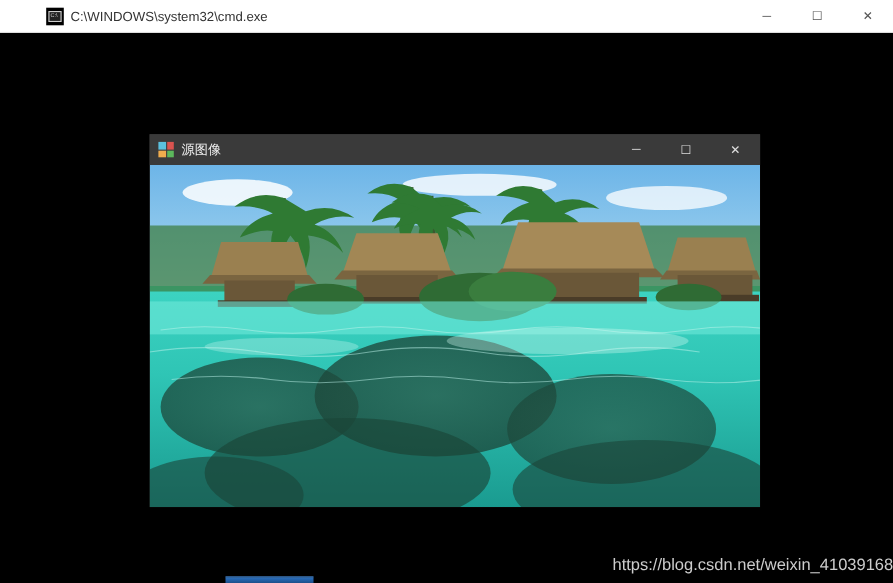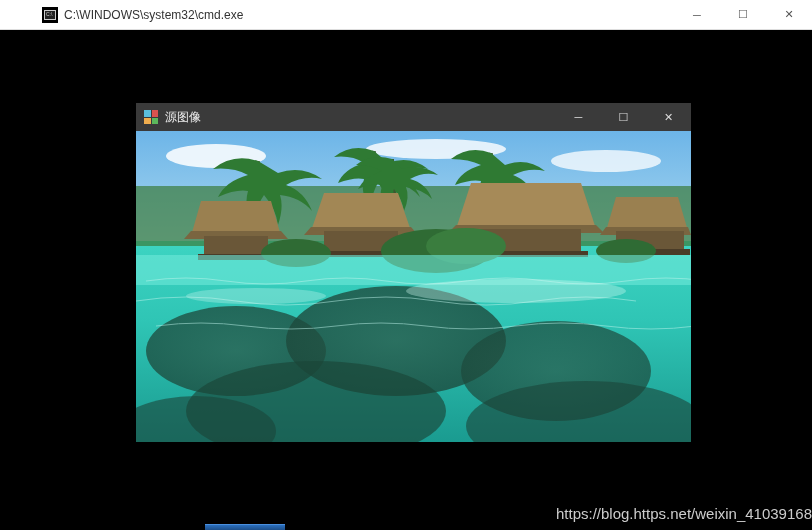--- a/index.html
+++ b/index.html
@@ -83,21 +83,21 @@
       font-family: "NSimSun", "SimSun", "Consolas", monospace;
       font-size: 18px;
       color: #f0f0f0;
       letter-spacing: 0.5px;
       white-space: pre;
     }
     
     .child-window {
       position: absolute;
       left: 136px;
-      top: 103px;
+      top: 122px;
       width: 555px;
       height: 339px;
       background: #333;
       box-shadow: 0 4px 20px rgba(0,0,0,0.5);
     }
     .child-titlebar {
       height: 28px;
       background: #3a3a3a;
       display: flex;
       align-items: center;
@@ -300,15 +300,15 @@
           <path d="M0 170 q50 -8 100 0 t100 0 t100 0 t100 0 t100 0"></path>
           <path d="M20 195 q45 -6 90 0 t90 0 t90 0 t90 0 t90 0 t90 0"></path>
         </g>
 
         <ellipse cx="380" cy="160" rx="110" ry="12" fill="#d6fbf4" opacity="0.35"></ellipse>
         <ellipse cx="120" cy="165" rx="70" ry="8" fill="#d6fbf4" opacity="0.3"></ellipse>
       </svg>
     </div>
   </div>
 
-  <div class="watermark">https://blog.https.net/weixin_41039168</div>
+  <div class="watermark">https://blog.csdn.net/weixin_41039168</div>
   <div class="taskbar-strip"></div>
 </div>
 
 </body></html>

